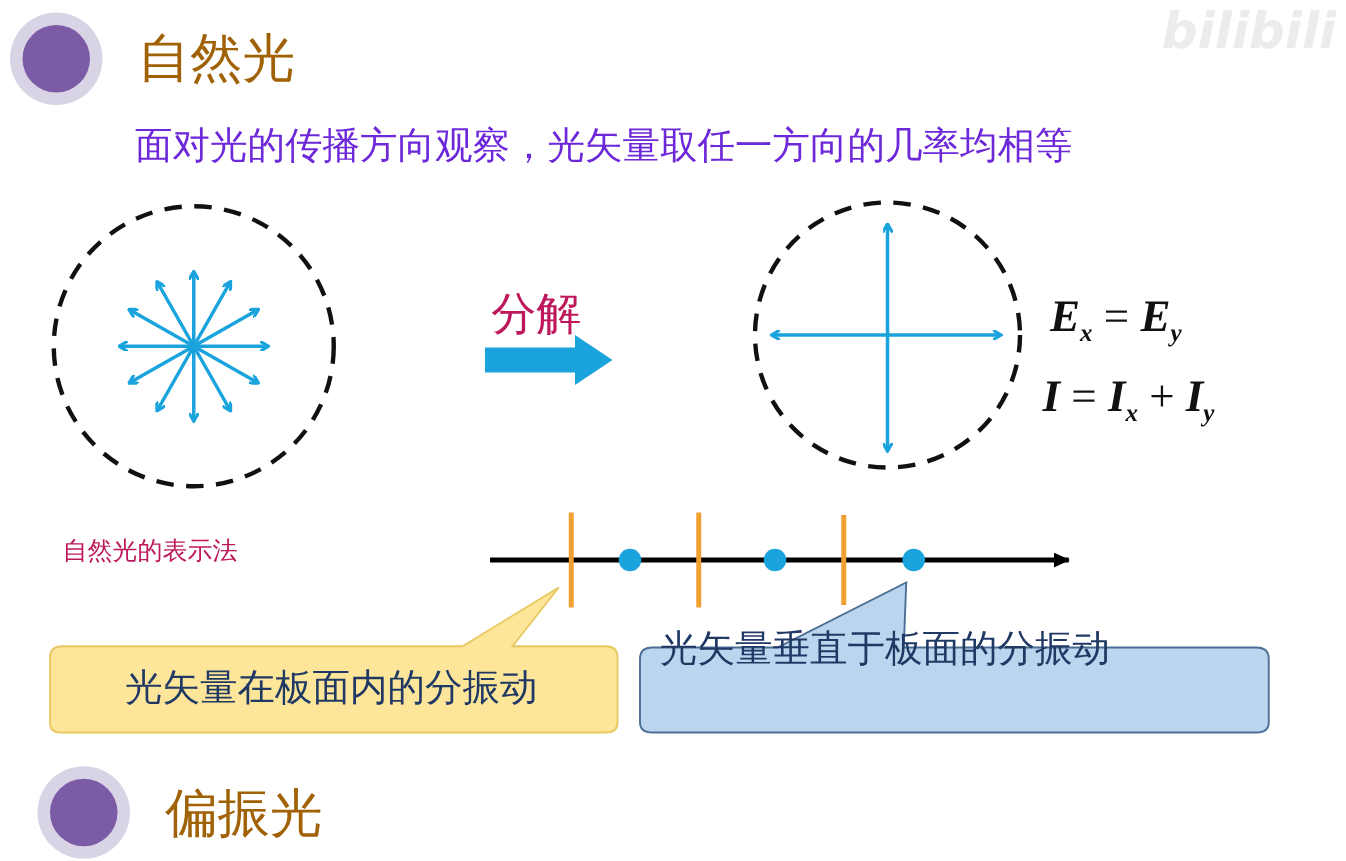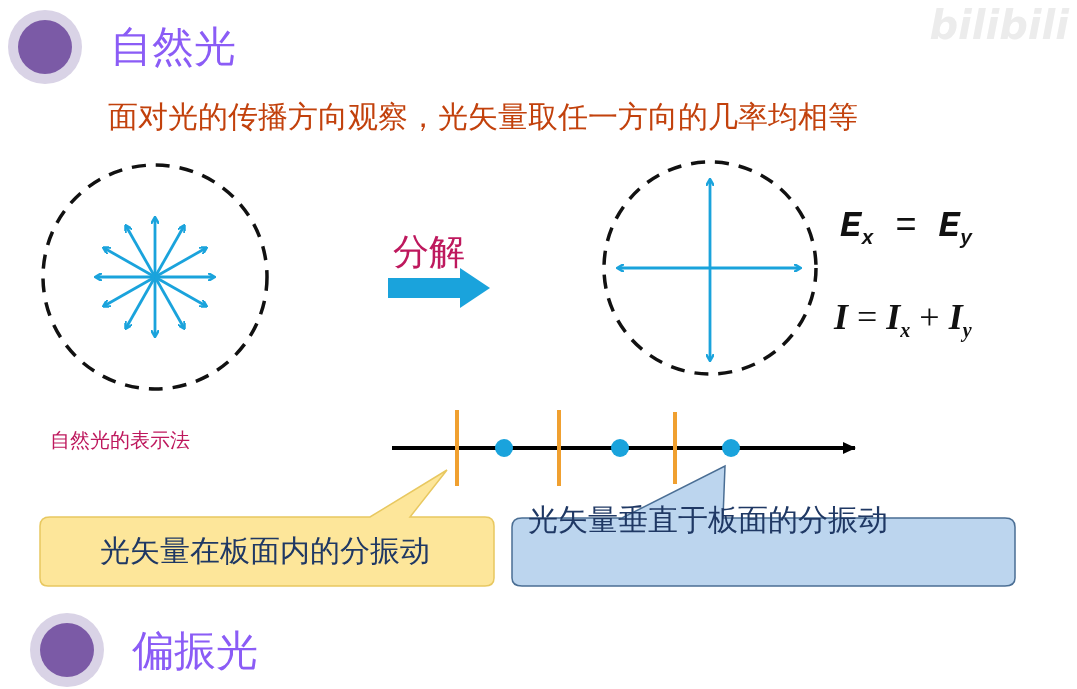--- a/index.html
+++ b/index.html
@@ -1,21 +1,21 @@
 <!DOCTYPE html>
 <html><head>
 <meta charset="utf-8">
 <style>
   html,body{margin:0;padding:0;background:#fff;}
   body{width:1077px;height:689px;position:relative;overflow:hidden;font-family:"DejaVu Sans",sans-serif;}
   .abs{position:absolute;}
   .bullet{position:absolute;width:74px;height:74px;border-radius:50%;background:#d9d3e6;}
   .bullet .inner{position:absolute;left:10px;top:10px;width:54px;height:54px;border-radius:50%;background:#7b5aa6;}
-  .h1{position:absolute;font-size:42px;color:#8b5cf6;line-height:1;}
-  .sub{position:absolute;font-size:30px;color:#c2410c;white-space:nowrap;line-height:1;}
+  .h1{position:absolute;font-size:42px;color:#a16207;line-height:1;}
+  .sub{position:absolute;font-size:30px;color:#6d28d9;white-space:nowrap;line-height:1;}
   .label{position:absolute;font-size:20px;color:#be185d;line-height:1;white-space:nowrap;}
   .callout{position:absolute;font-size:30px;color:#1f3864;line-height:1;white-space:nowrap;}
   .watermark{position:absolute;right:8px;top:2px;font-size:40px;font-weight:bold;color:#ececec;font-style:italic;}
   .math{position:absolute;font-family:"Liberation Serif",serif;font-weight:bold;font-style:italic;font-size:36px;color:#111;white-space:nowrap;}
   .math sub{font-size:20px;}
 </style>
 </head>
 <body>
 
 <div class="watermark">bilibili</div>
@@ -80,21 +80,21 @@
       <circle cx="731" cy="448" r="9"></circle>
     </g>
   </g>
 
   <path d="M50,517 L370,517 L447,470 L410,517 L485,517 Q494,517 494,526 L494,578 Q494,586 485,586 L48,586 Q40,586 40,578 L40,526 Q40,517 50,517 Z" fill="#fde69a" stroke="#e8c860" stroke-width="1.5"></path>
   <path d="M522,518 L622,518 L725,466 L723,518 L1005,518 Q1015,518 1015,527 L1015,578 Q1015,586 1005,586 L522,586 Q512,586 512,578 L512,527 Q512,518 522,518 Z" fill="#bcd5ee" stroke="#4a6e94" stroke-width="1.5"></path>
 </svg>
 
 <div class="label" style="left:393px;top:234px;font-size:36px;color:#be185d;">分解</div>
 
-<div class="math" style="left:840px;top:206px;font-family:Liberation Mono, monospace;">
+<div class="math" style="left:840px;top:232px;">
   <span>E</span><sub>x</sub>
   <span style="font-style:normal;font-weight:normal;">=</span>
   <span>E</span><sub>y</sub>
 </div>
 <div class="math" style="left:834px;top:296px;text-align:right;">
   <span>I</span>
   <span style="font-style:normal;font-weight:normal;">=</span>
   <span>I</span><sub>x</sub>
   <span style="font-style:normal;font-weight:normal;">+</span>
   <span>I</span><sub>y</sub>

